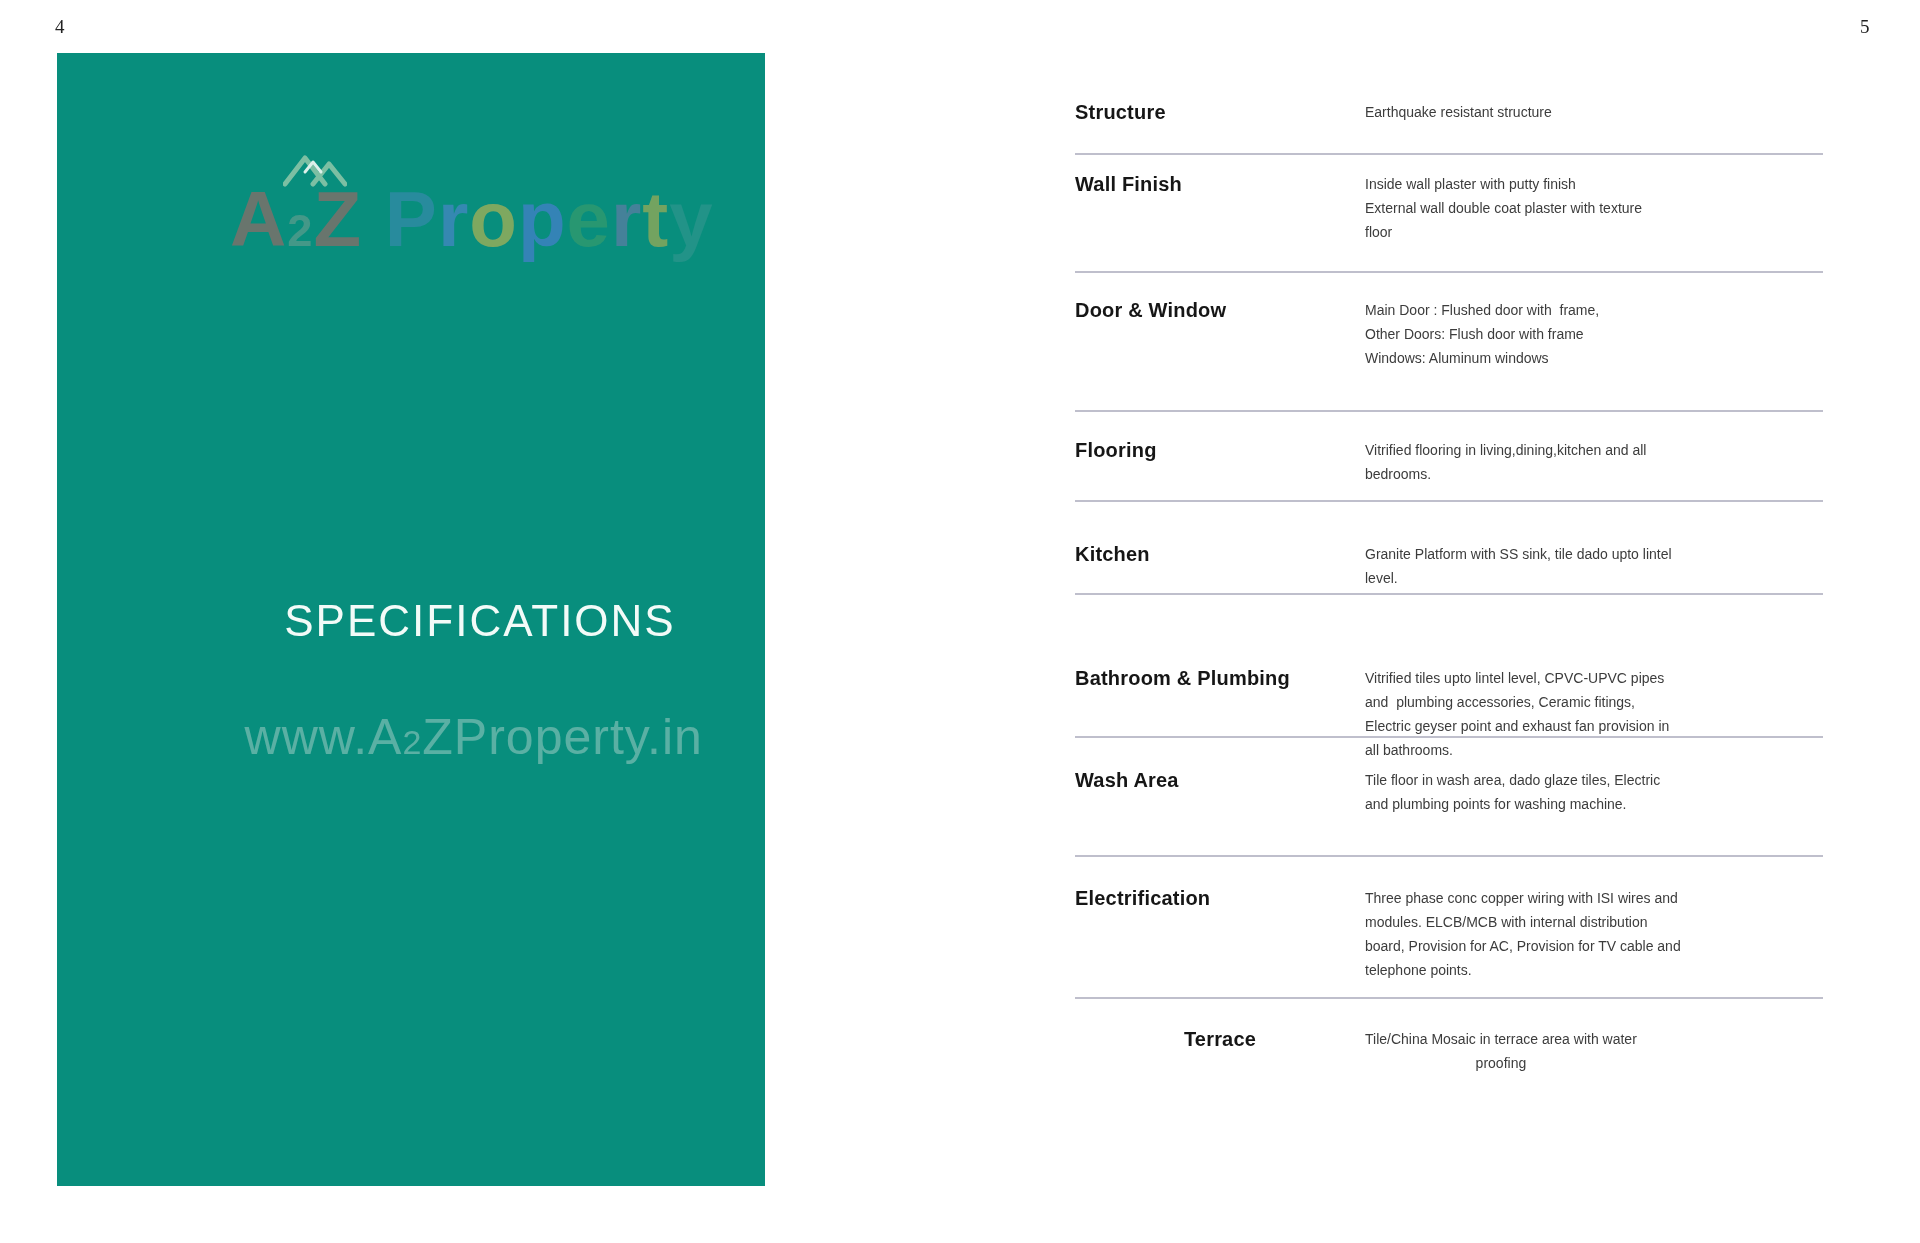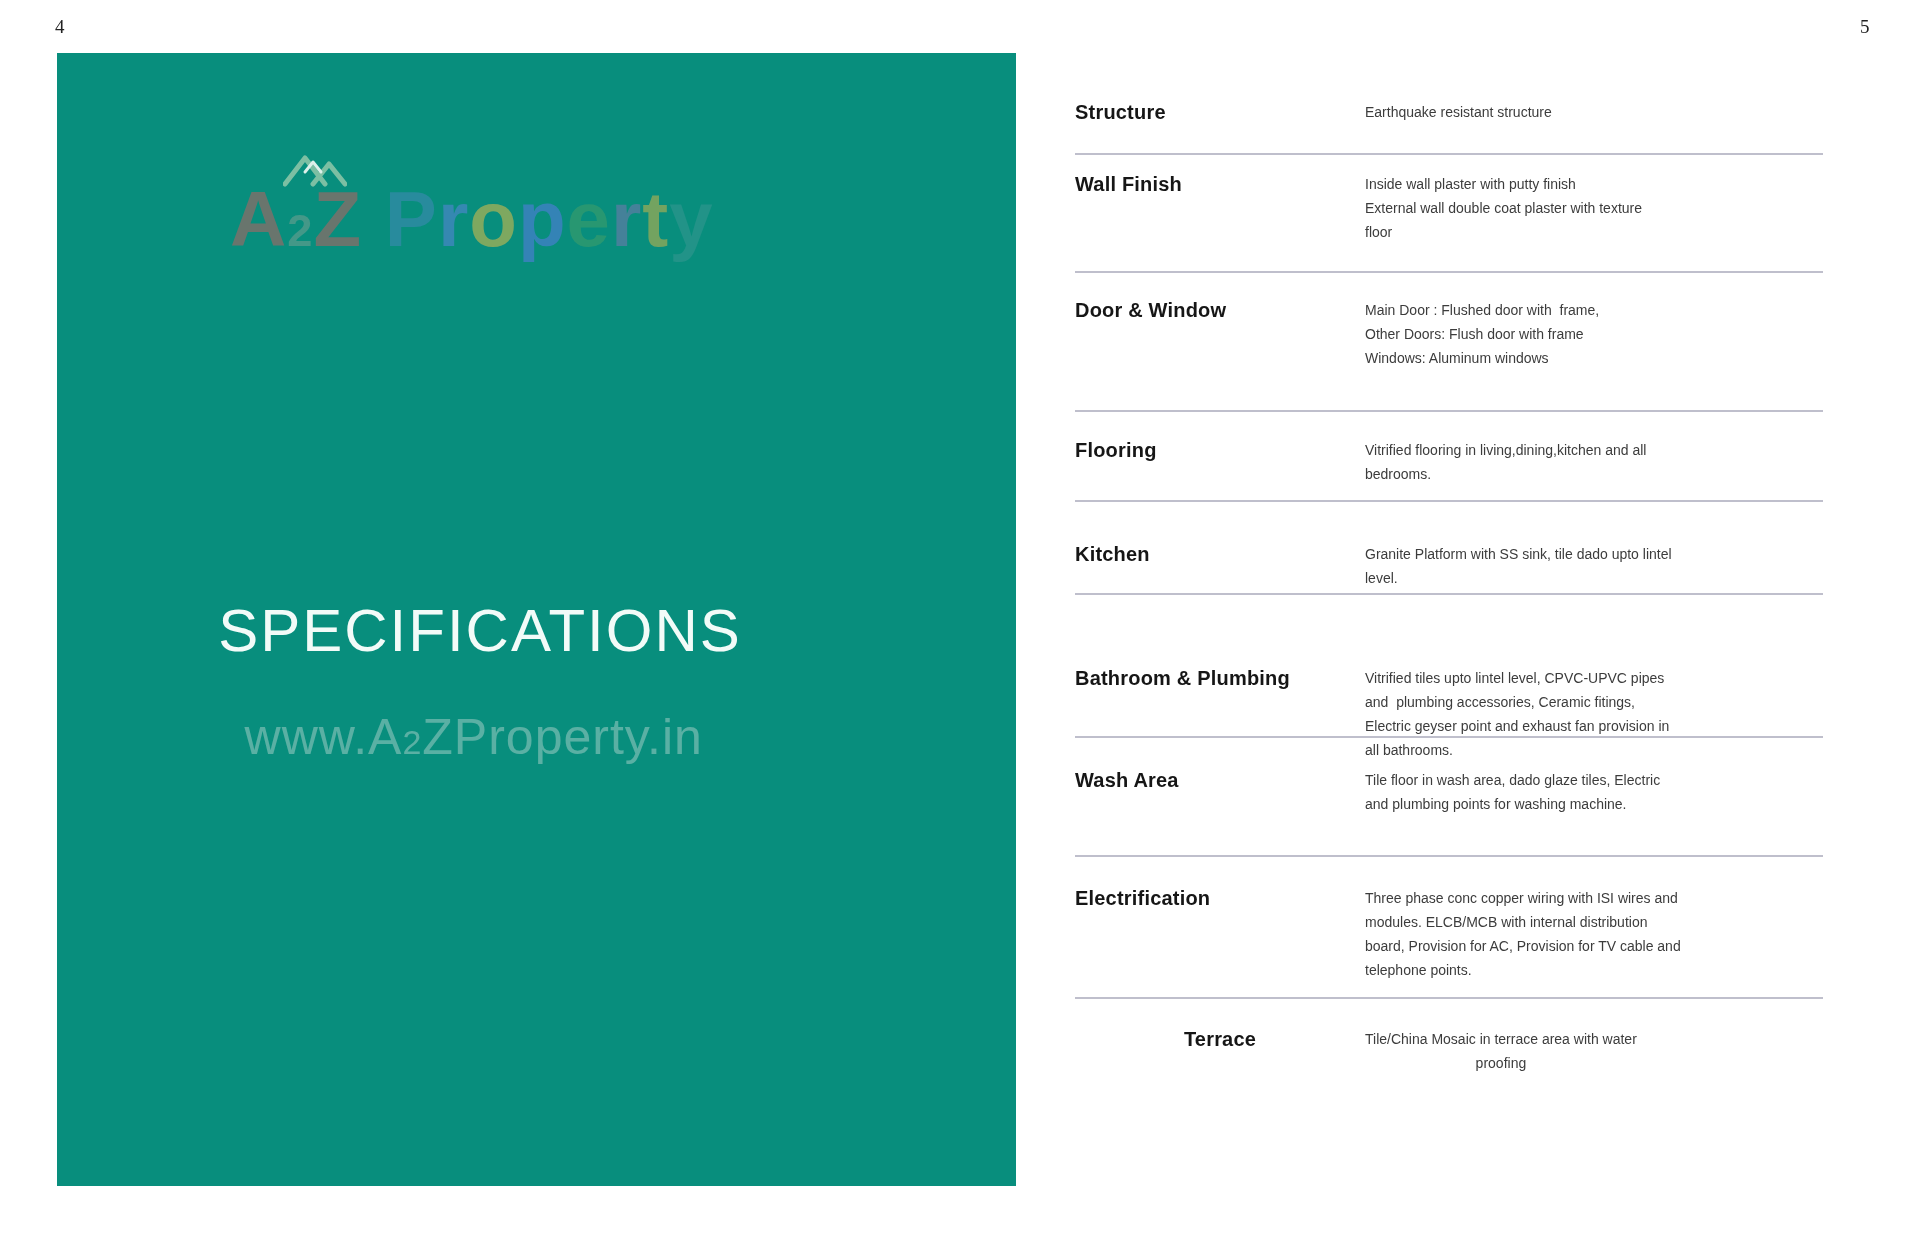--- a/index.html
+++ b/index.html
@@ -14,38 +14,38 @@
     position:absolute;
     font-family:"Liberation Serif", serif;
     font-size:19px;color:#222;
   }
   #pn-left{left:55px;top:16px;}
   #pn-right{left:1860px;top:16px;}
 
   
   .cover-panel{
     position:absolute;left:57px;top:53px;
-    width:959px;height:1133px;
+    width:708px;height:1133px;
     background:#088e7d;
   }
   .logo-watermark{
     position:absolute;left:173px;top:127px;
     font-size:78px;font-weight:bold;line-height:1;
     letter-spacing:1px;white-space:pre;
     opacity:0.85;
   }
   .logo-letter{display:inline-block;}
   .logo-sub{font-size:0.58em;}
   .roof-icon{
     position:absolute;left:226px;top:95px;
   }
   .cover-title{
     position:absolute;left:0;top:542px;width:846px;
     text-align:center;
-    font-size:60px;font-weight:300;
+    font-size:44px;font-weight:300;
     letter-spacing:2px;
     color:#f2fbf8;
     line-height:1.2;
   }
   .url-watermark{
     position:absolute;left:128px;top:598px;
     font-size:50px;line-height:1.15;
     color:rgba(214,228,223,0.40);
     letter-spacing:1px;white-space:pre;
   }

